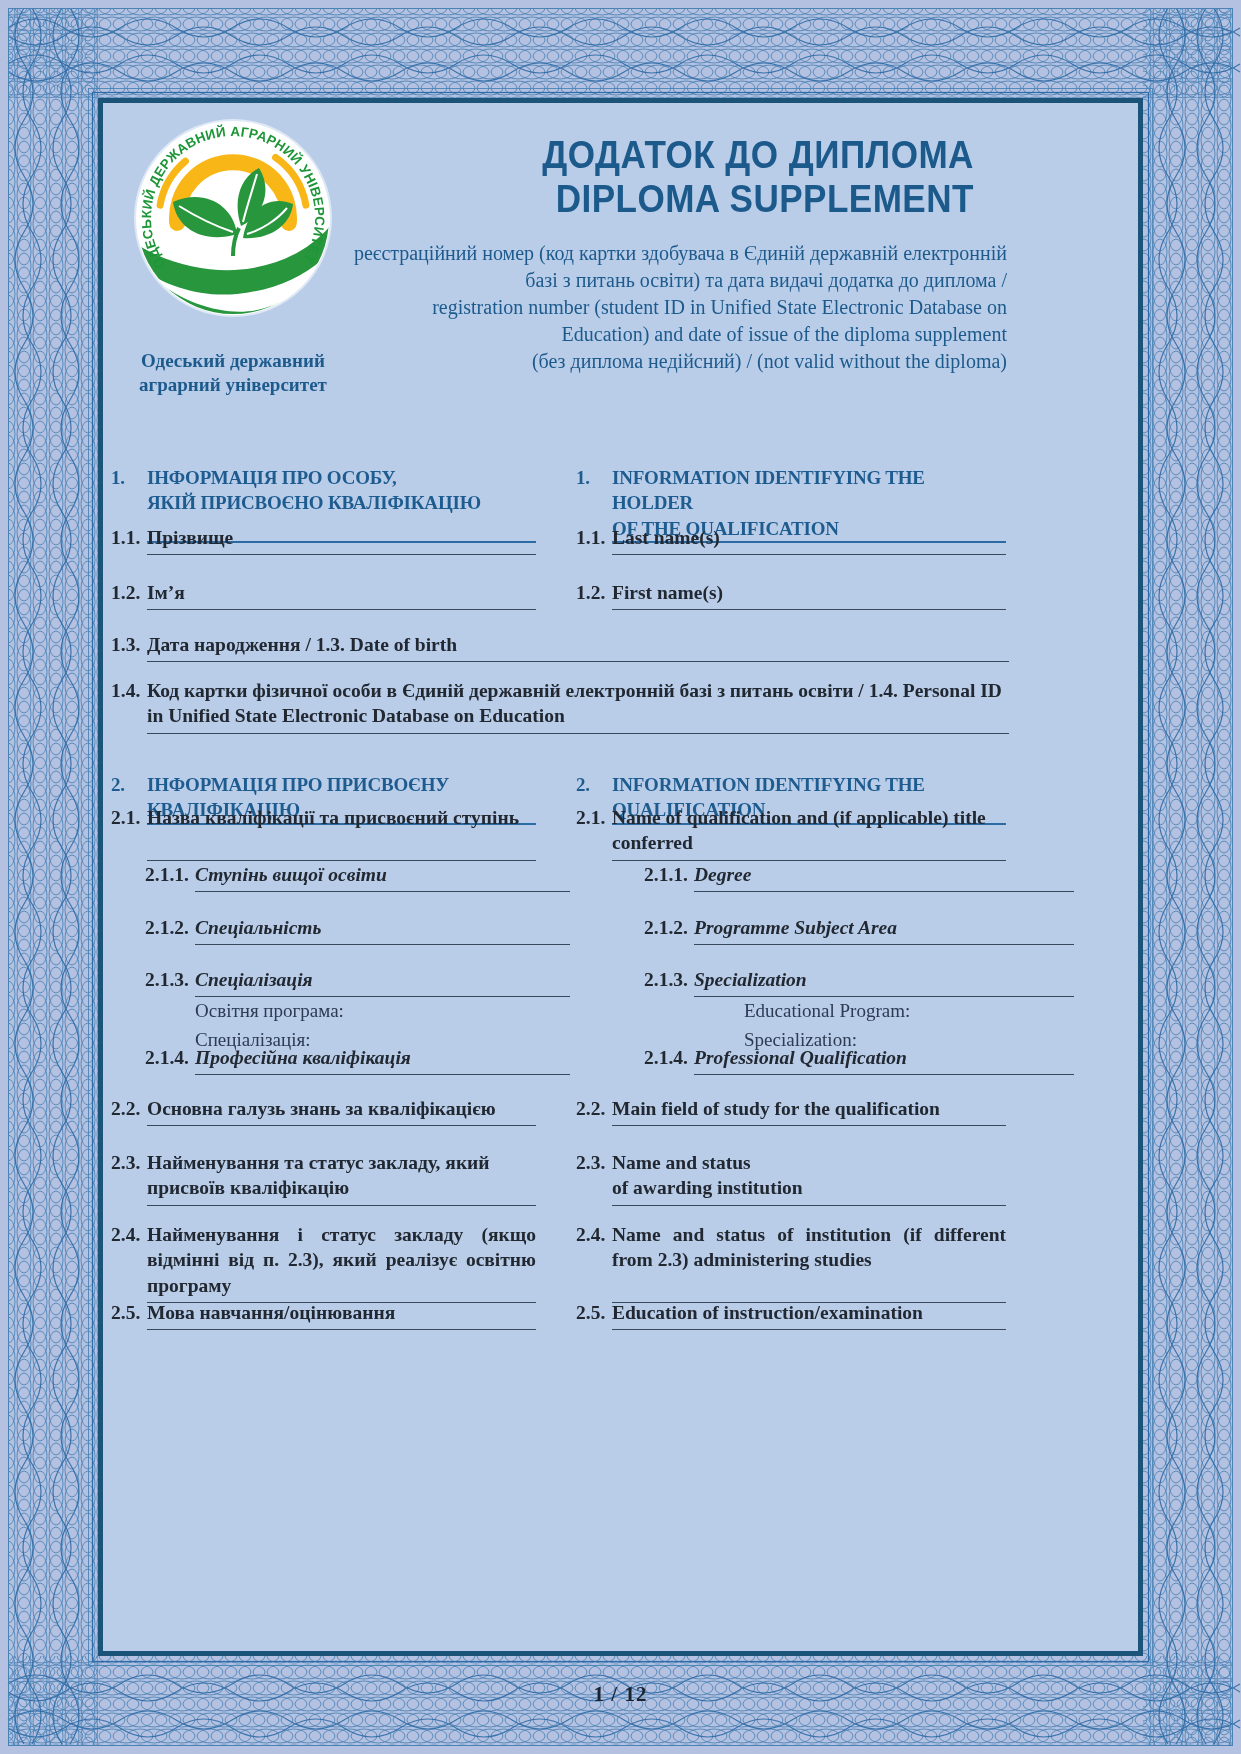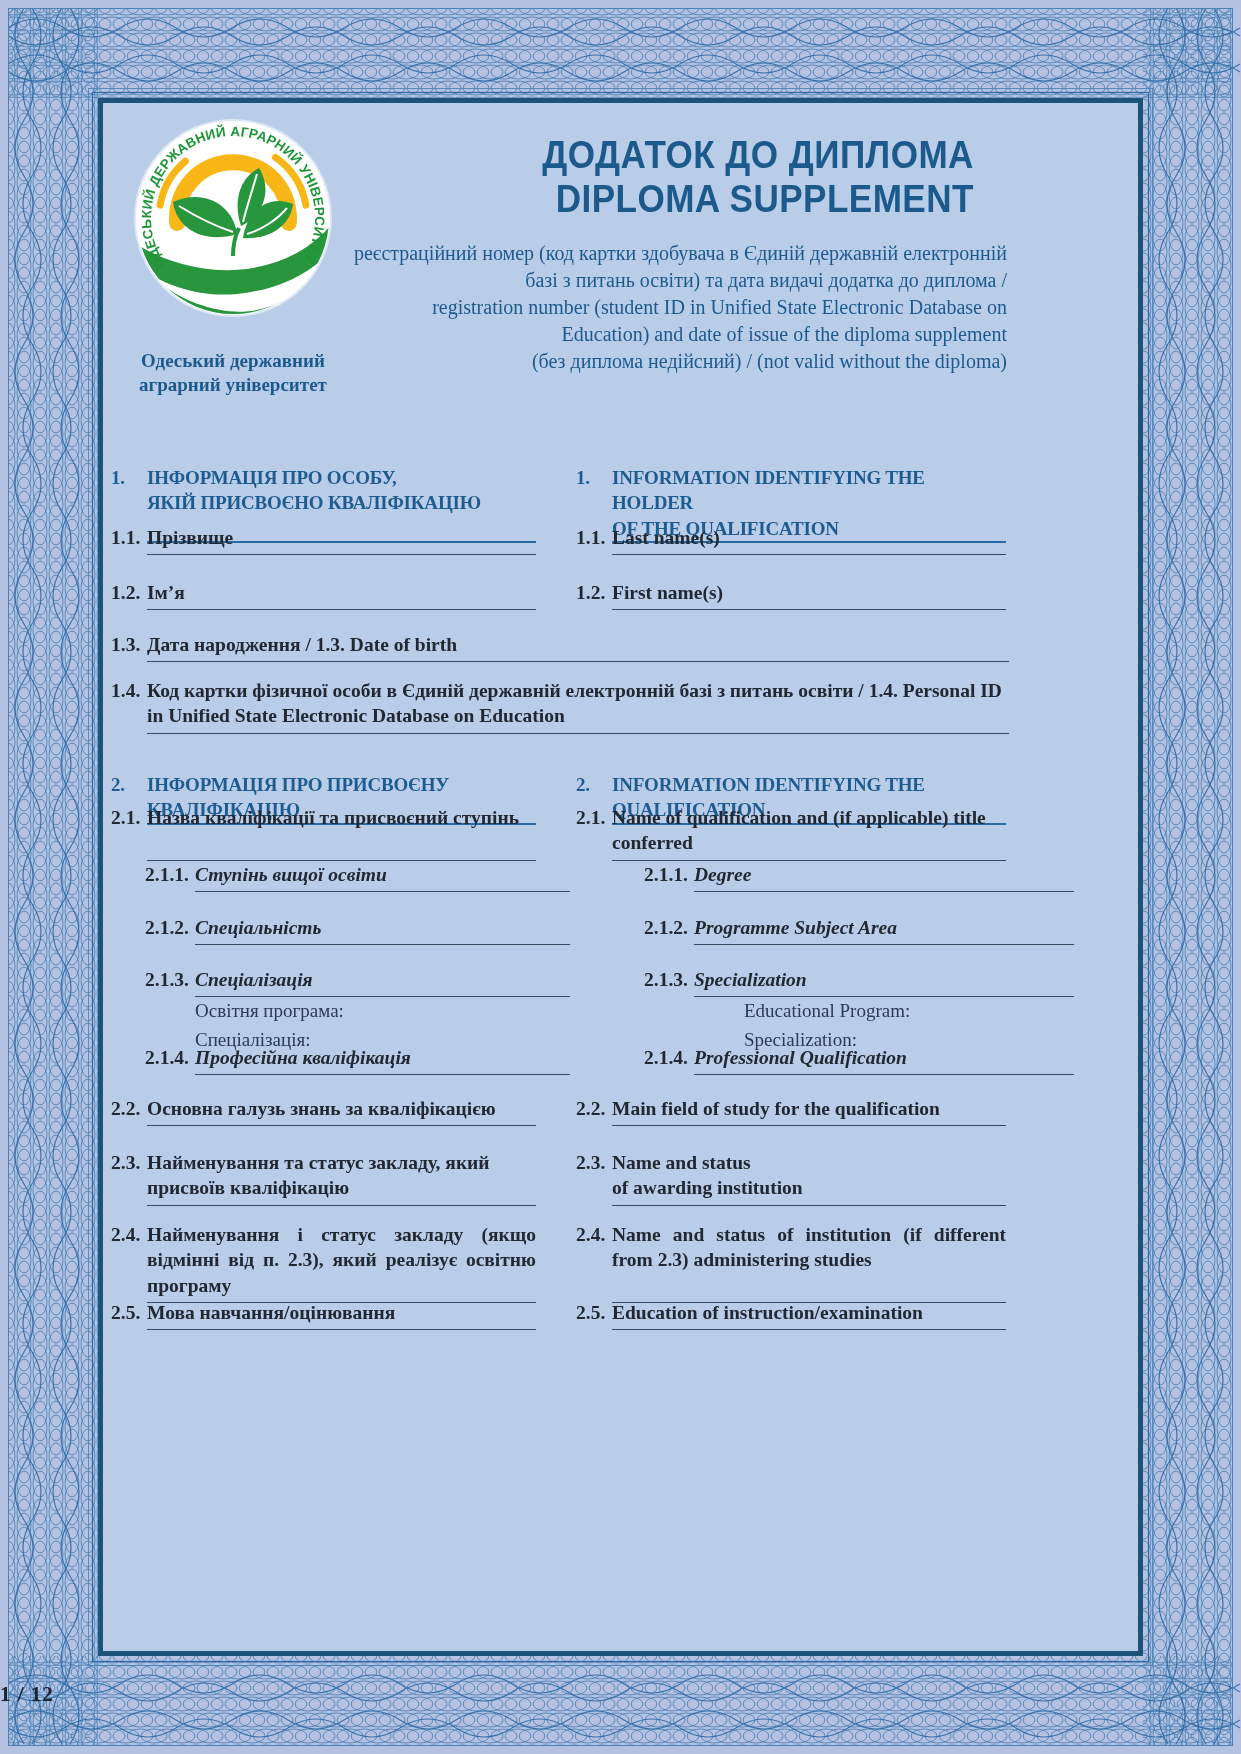--- a/index.html
+++ b/index.html
@@ -46,21 +46,21 @@
   .it.sub{padding-left:34px;}
   .it.sub .num{width:50px;}
   .it.sub .txt{font-style:italic;}
   .txt.prewrap{white-space:pre-line;}
   .txt.just{text-align:justify;}
   .row.full .it{width:898px;}
   .notes{padding-left:84px;font-weight:400;font-size:19px;line-height:1.4;color:#2c3a52;}
   .notes .note-line{margin-bottom:2px;}
   
   .page-number{
-    position:absolute;left:0;top:1682px;width:1241px;
+    position:absolute;left:0;top:1682px;width:1241px;text-align:center;
     font-weight:700;font-size:21px;color:#1a2430;z-index:2;letter-spacing:1px;
   }
 </style>
 </head>
 <body>
 
 <svg class="border-layer" width="1241" height="1754" viewBox="0 0 1241 1754" aria-hidden="true">
   <defs>
     <pattern id="chainH" width="28" height="16" patternUnits="userSpaceOnUse">
       <ellipse cx="0" cy="8" rx="13" ry="7" fill="none" stroke="#4d85b8" stroke-width="0.9"></ellipse>

